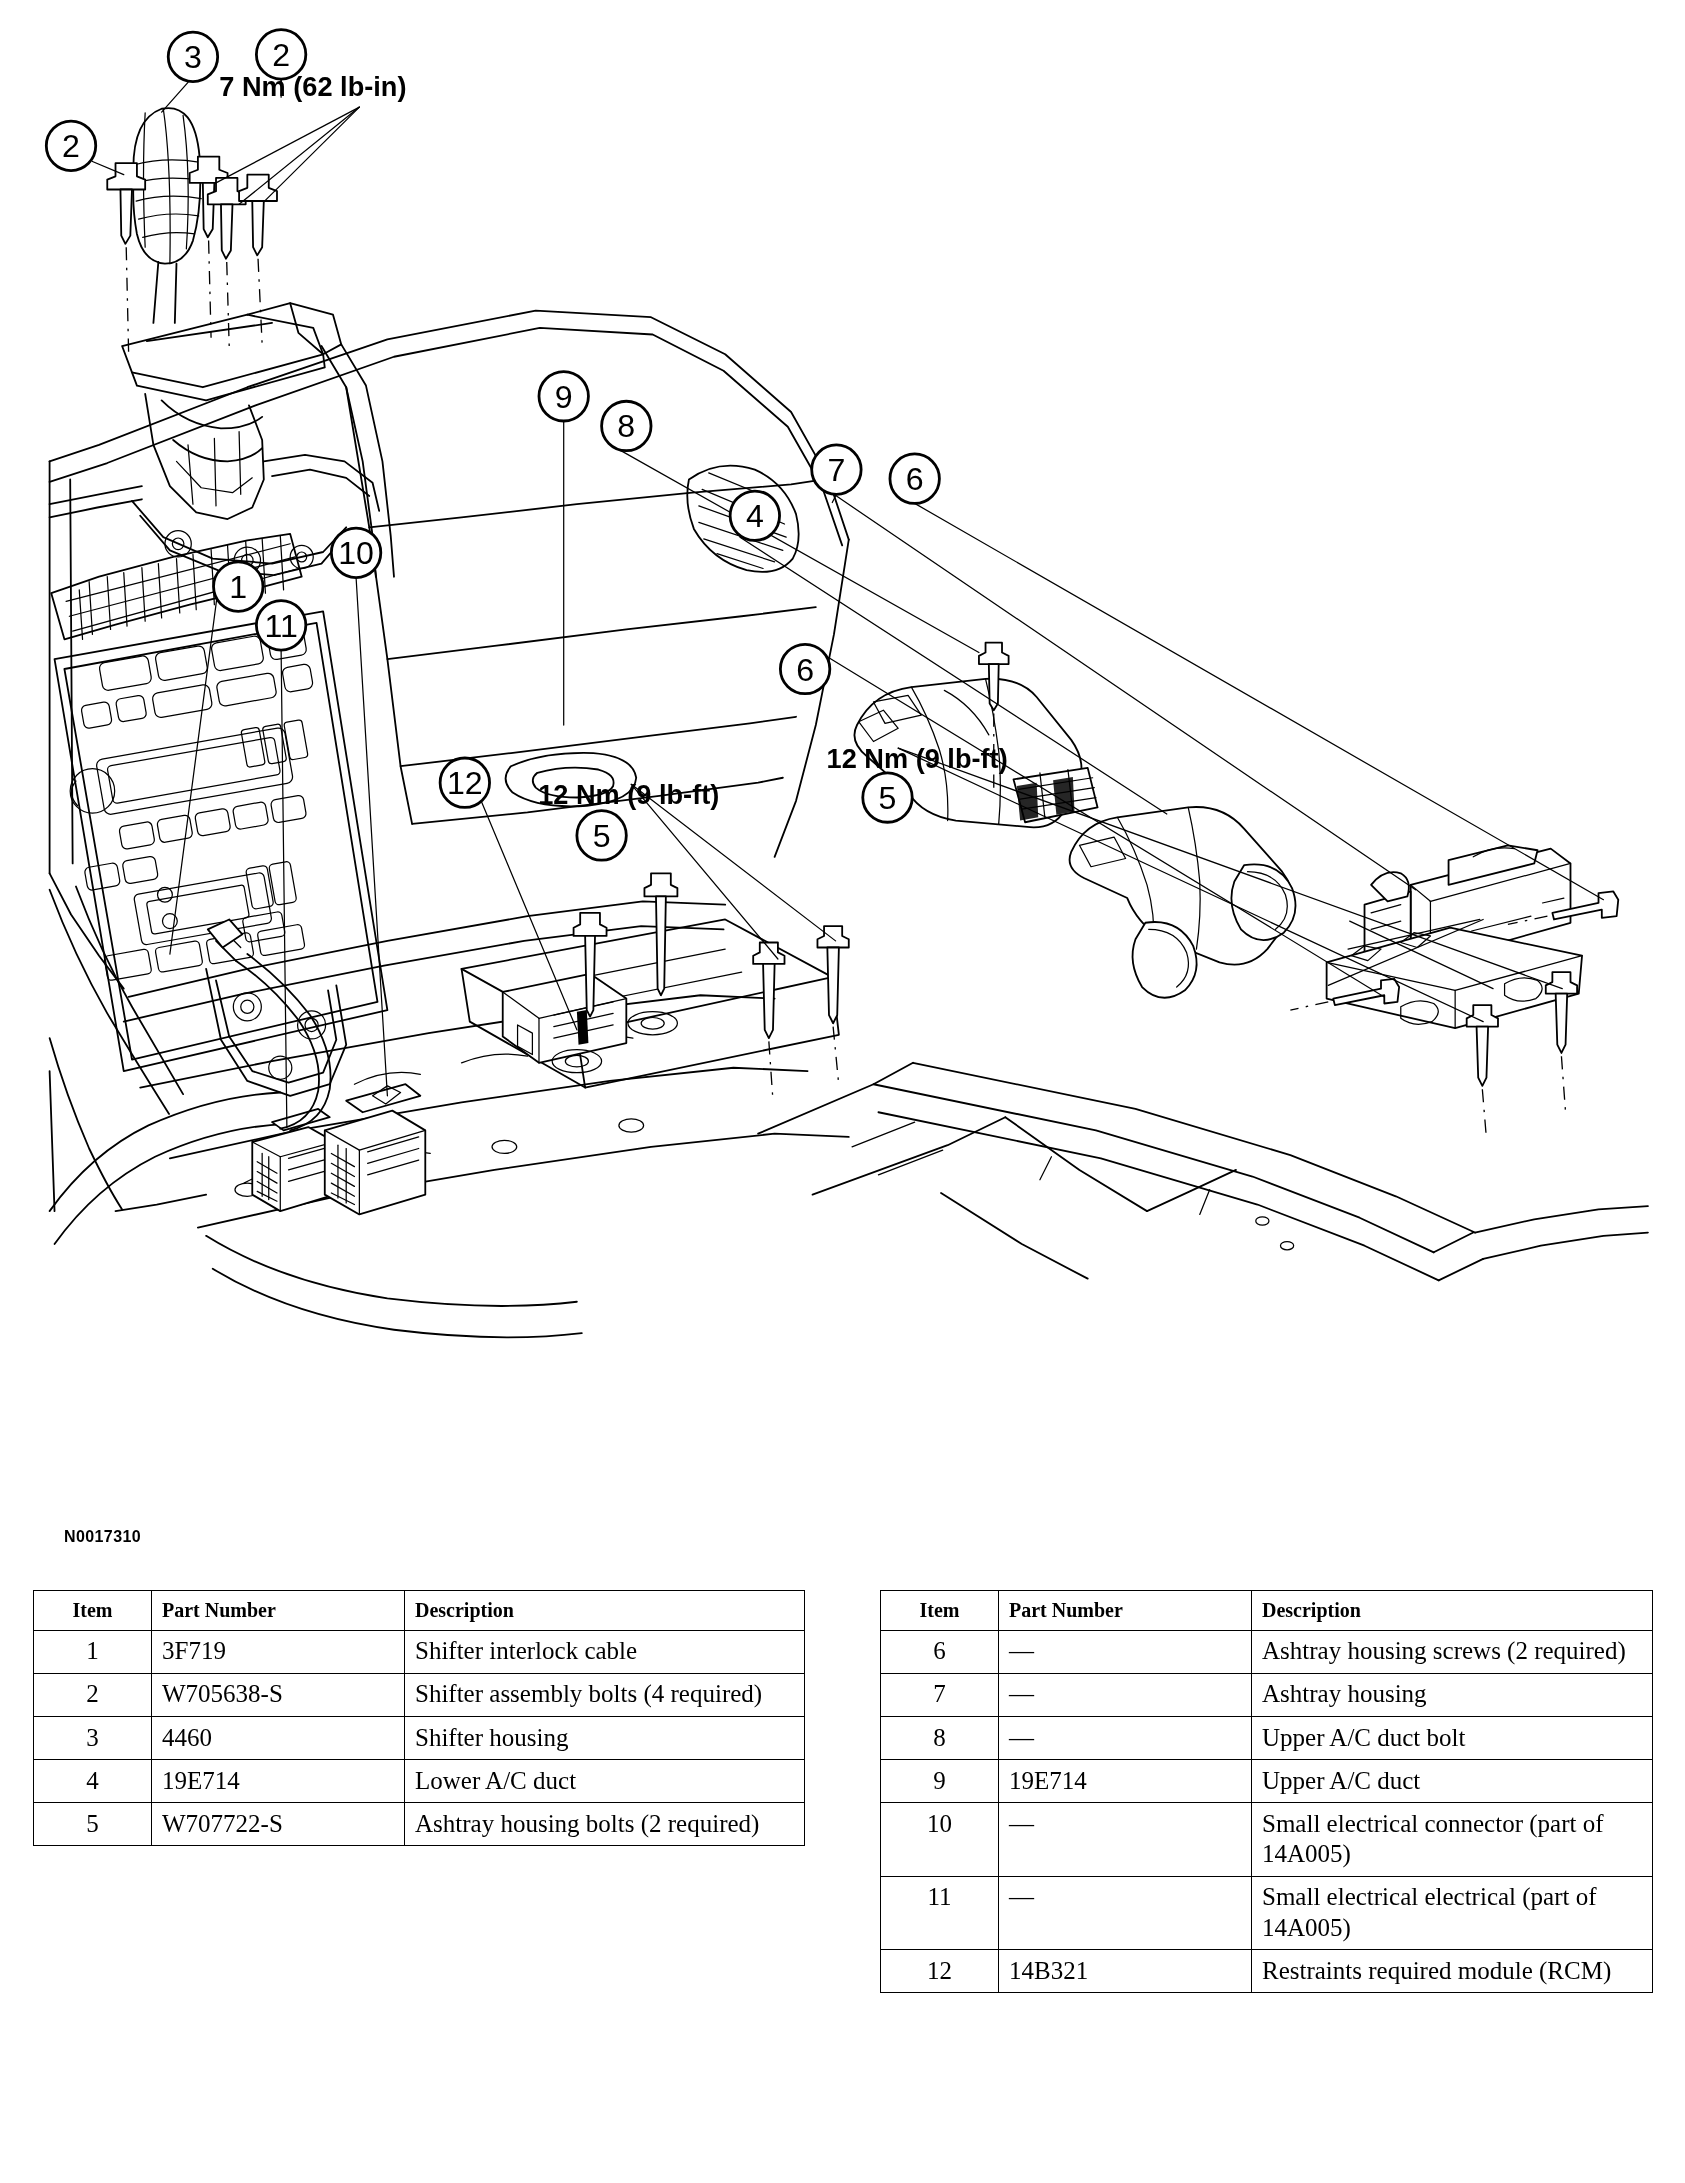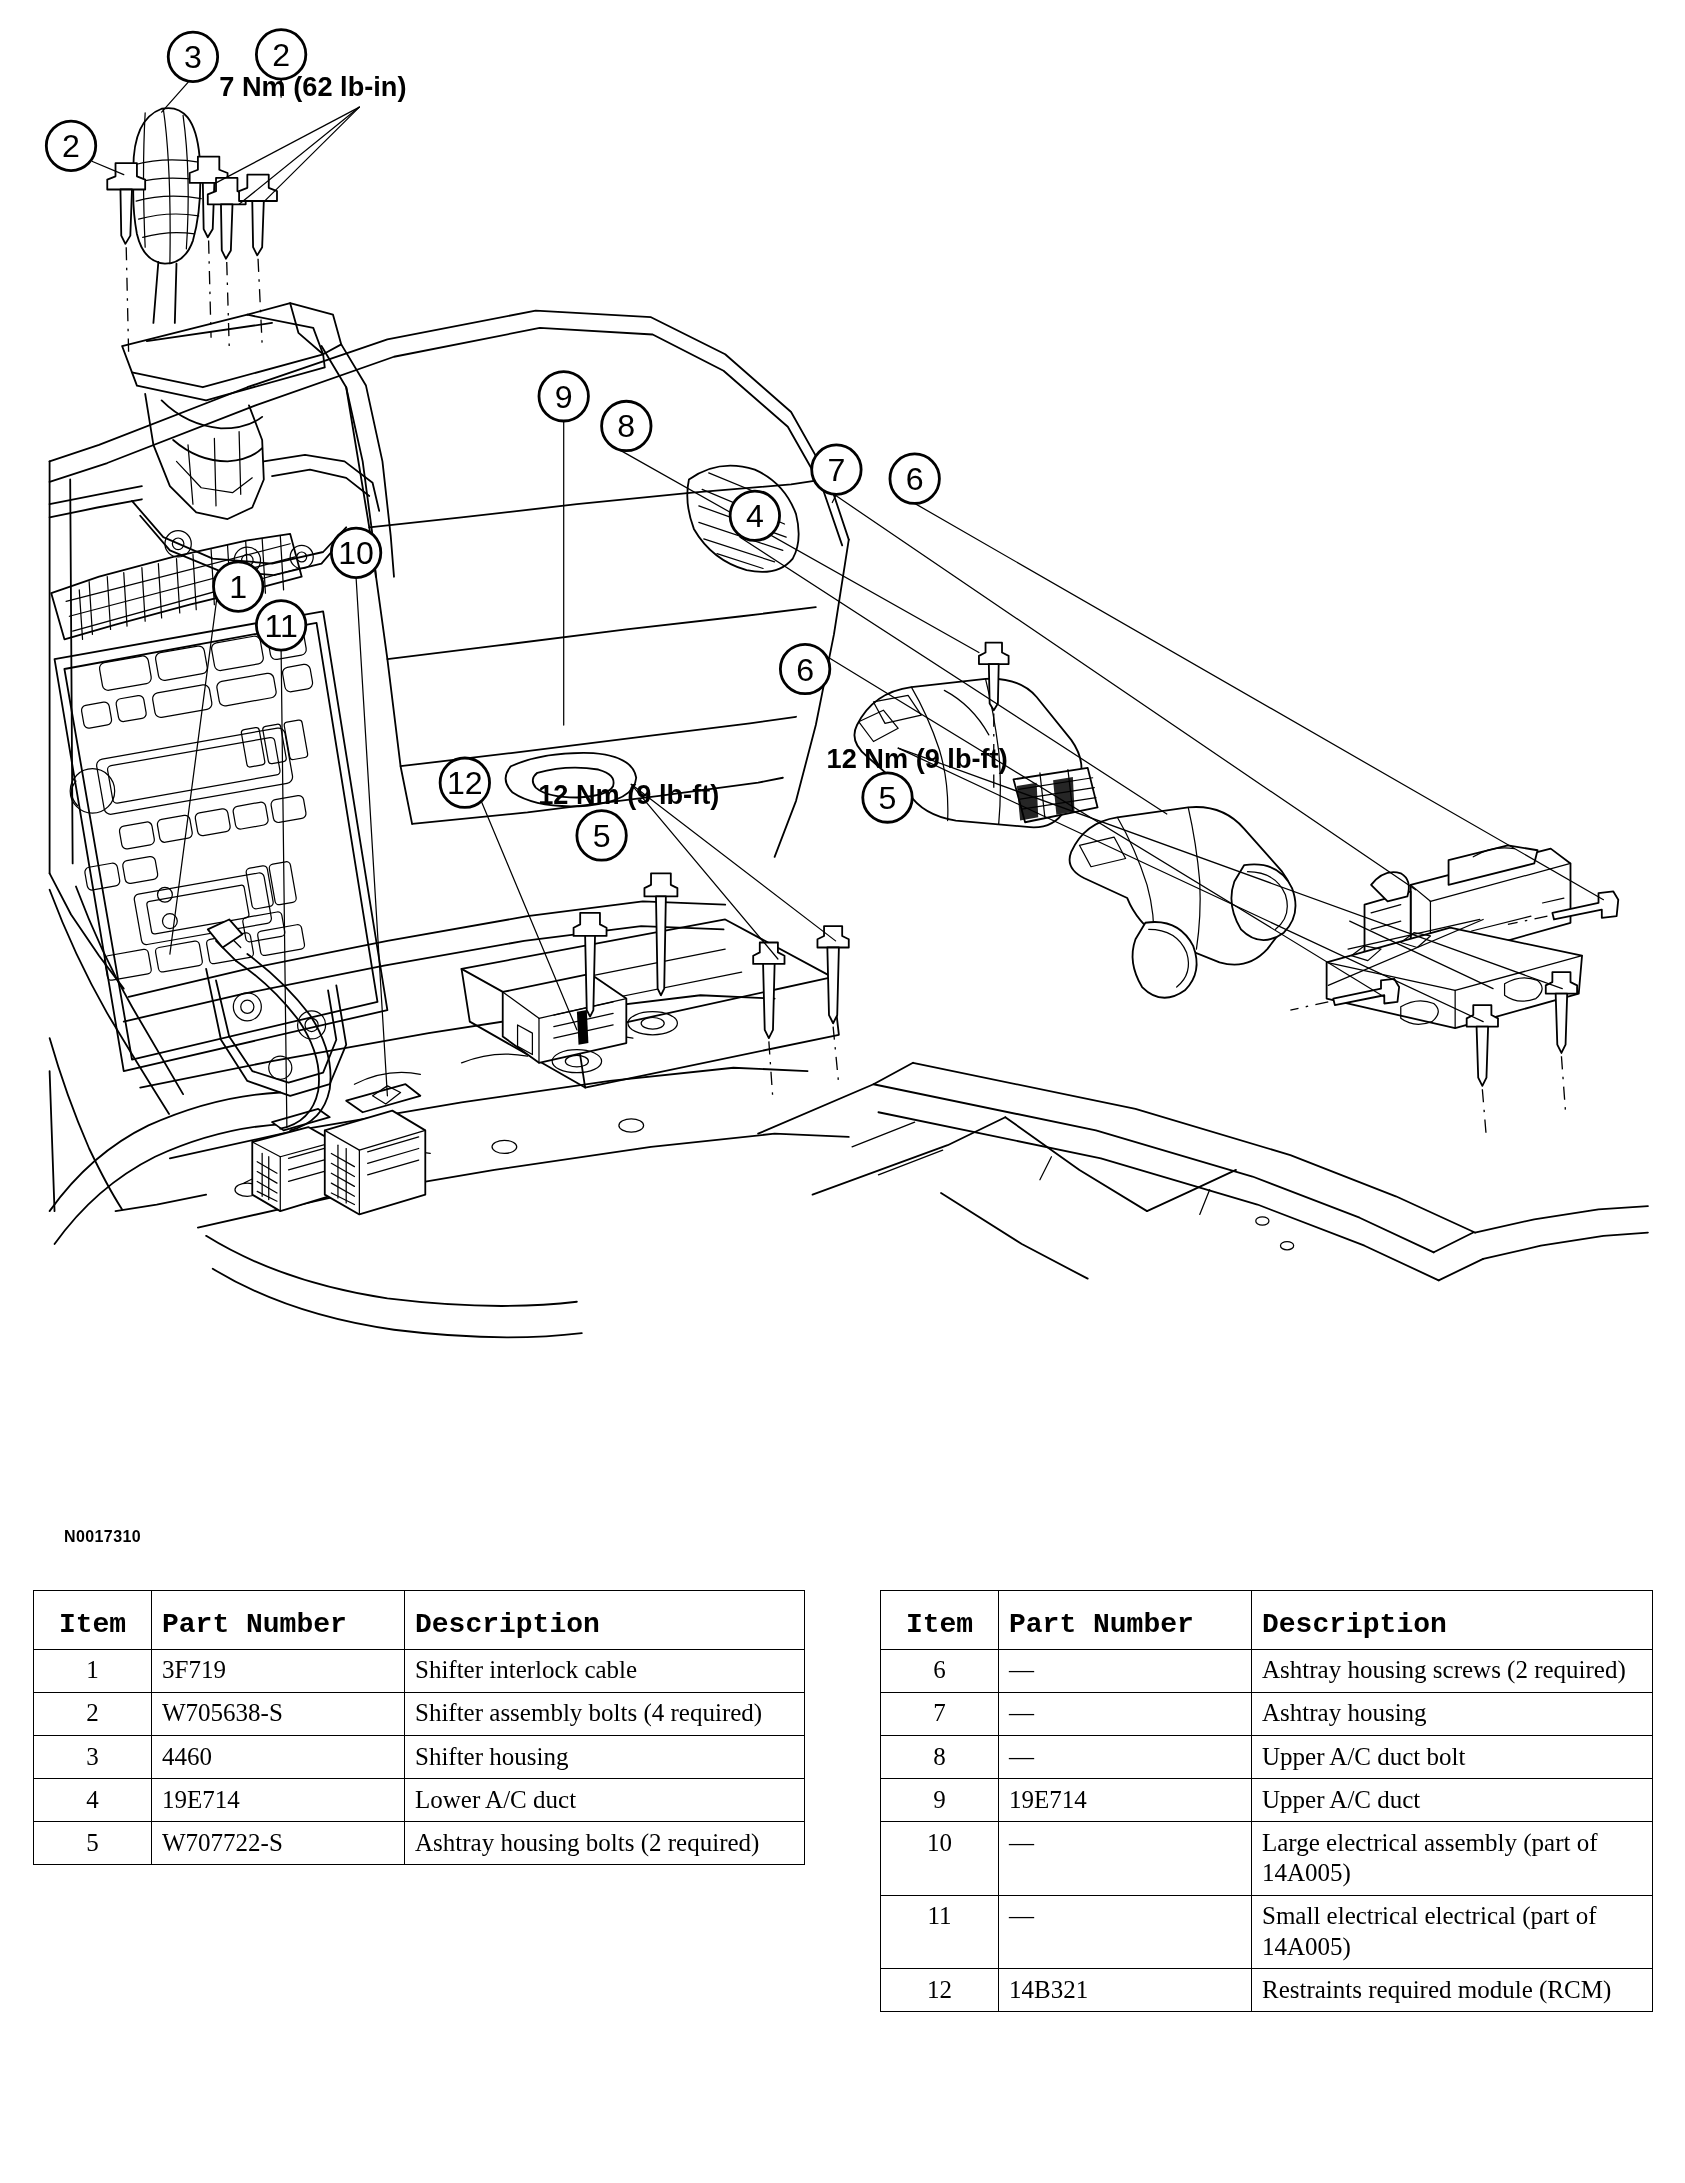--- a/index.html
+++ b/index.html
@@ -53,25 +53,25 @@
   .parts-table.left  { left: 33px;   top: 1590px; width: 772px; }
   .parts-table.right { left: 880px; top: 1590px; width: 773px; }
 
   .parts-table td, .parts-table th {
     border: 1.6px solid #000;
     padding: 5.8px 10px;
     vertical-align: top;
     color: #000;
   }
   .parts-table thead th {
-    font-family: Liberation Mono, monospace;
-    font-size: 28px;
+    font-family: Liberation Serif, serif;
+    font-size: 20px;
     font-weight: 700;
     text-align: left;
-    padding-top: 18px;
+    padding-top: 8px;
     padding-bottom: 8.2px;
     line-height: 1.12;
   }
   .parts-table thead th.col-item { text-align: center; }
 
   .parts-table tbody td {
     font-family: "Liberation Serif", "DejaVu Serif", serif;
     font-size: 25px;
     line-height: 1.22;
   }
@@ -723,21 +723,21 @@
       <td class="cell-desc">Upper A/C duct bolt</td>
     </tr>
     <tr>
       <td class="cell-item">9</td>
       <td class="cell-part">19E714</td>
       <td class="cell-desc">Upper A/C duct</td>
     </tr>
     <tr>
       <td class="cell-item">10</td>
       <td class="cell-part">—</td>
-      <td class="cell-desc">Large electrical assembly (part of 14A005)</td>
+      <td class="cell-desc">Small electrical connector (part of 14A005)</td>
     </tr>
     <tr>
       <td class="cell-item">11</td>
       <td class="cell-part">—</td>
       <td class="cell-desc">Small electrical electrical (part of 14A005)</td>
     </tr>
     <tr>
       <td class="cell-item">12</td>
       <td class="cell-part">14B321</td>
       <td class="cell-desc">Restraints required module (RCM)</td>

